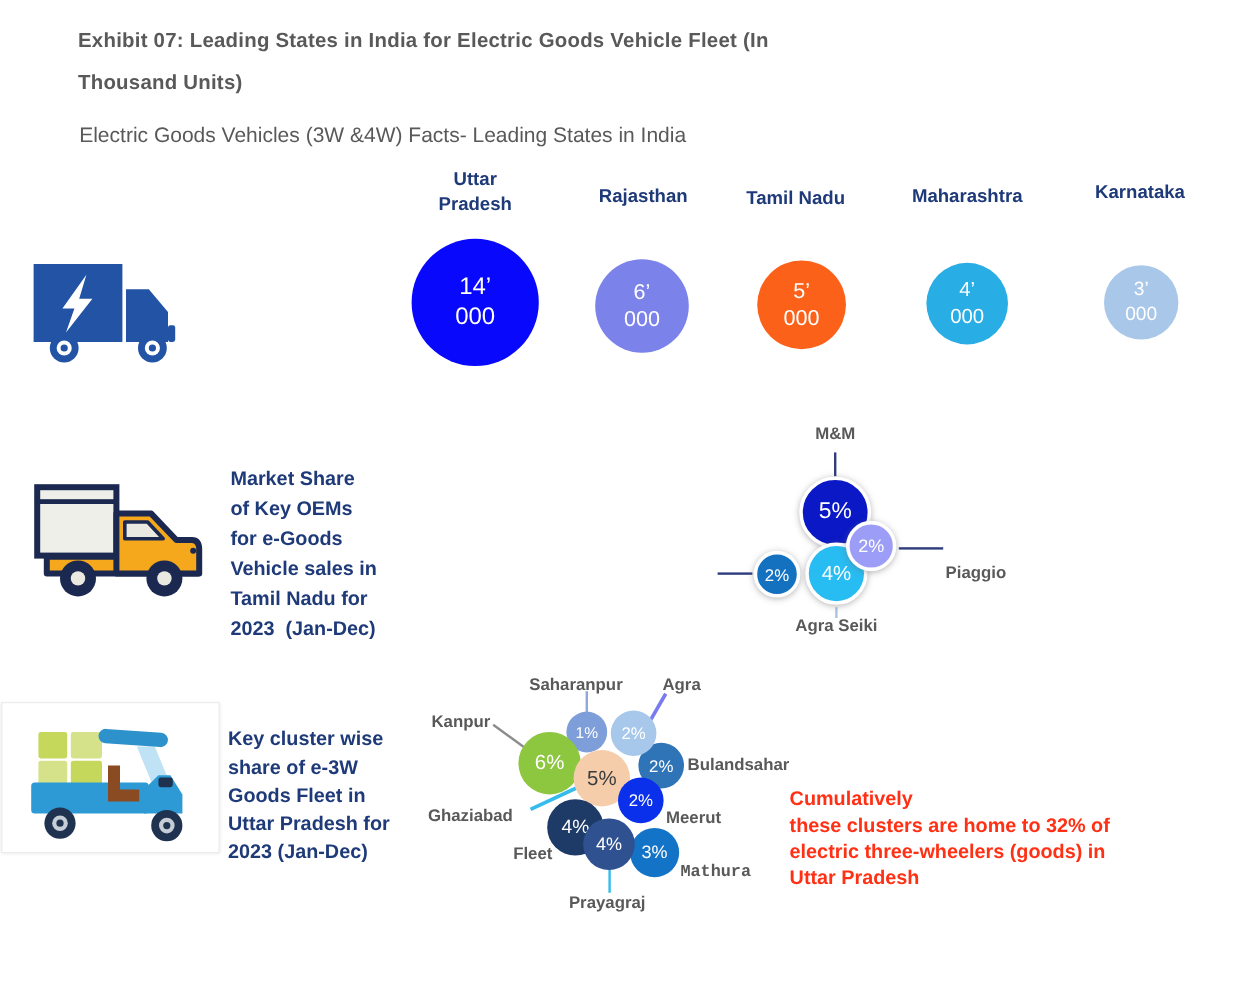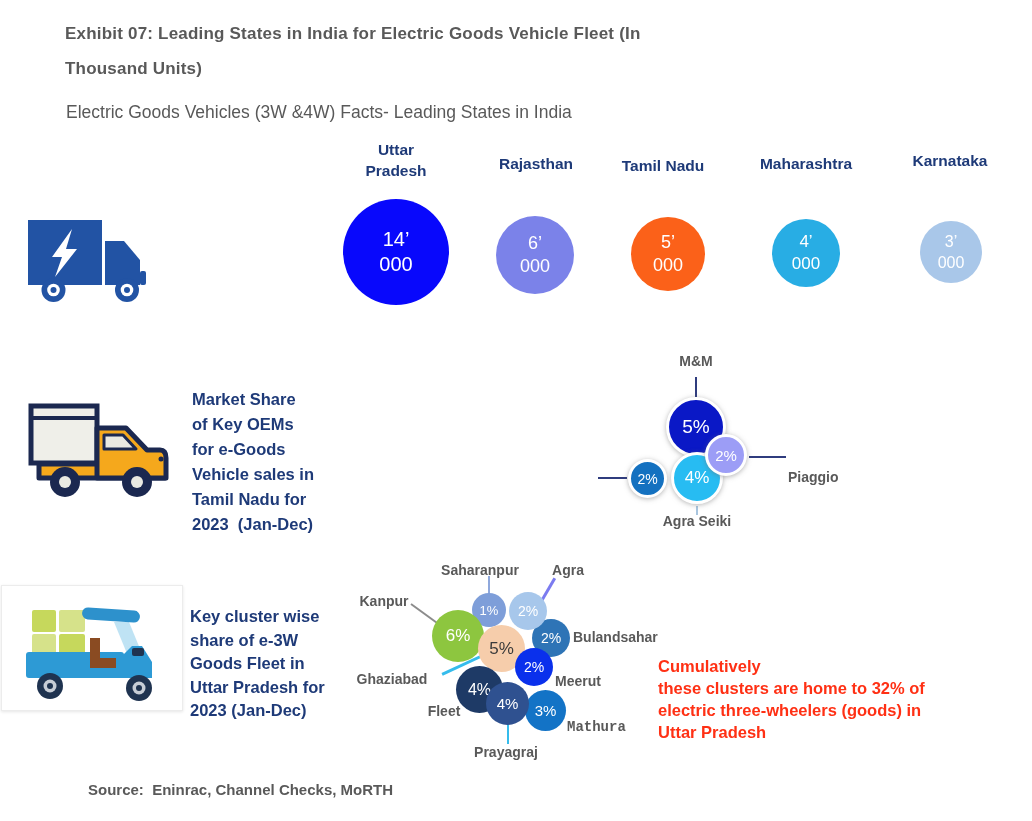--- a/index.html
+++ b/index.html
@@ -215,15 +215,14 @@
   </div>
   <div class="bubble" style="left: 486px; top: 682px; width: 43px; height: 43px; font-size: 15px; z-index: 4; background: rgb(47, 81, 144);">
     <span>4%</span>
   </div>
 
   <div class="note pre">Cumulatively
 these clusters are home to 32% of
 electric three-wheelers (goods) in
 Uttar Pradesh</div>
 
-  <div class="source">Source: &nbsp;Eninrac, Channel Checks, MoRTH</div>
 
 </div>
 
 </body></html>

